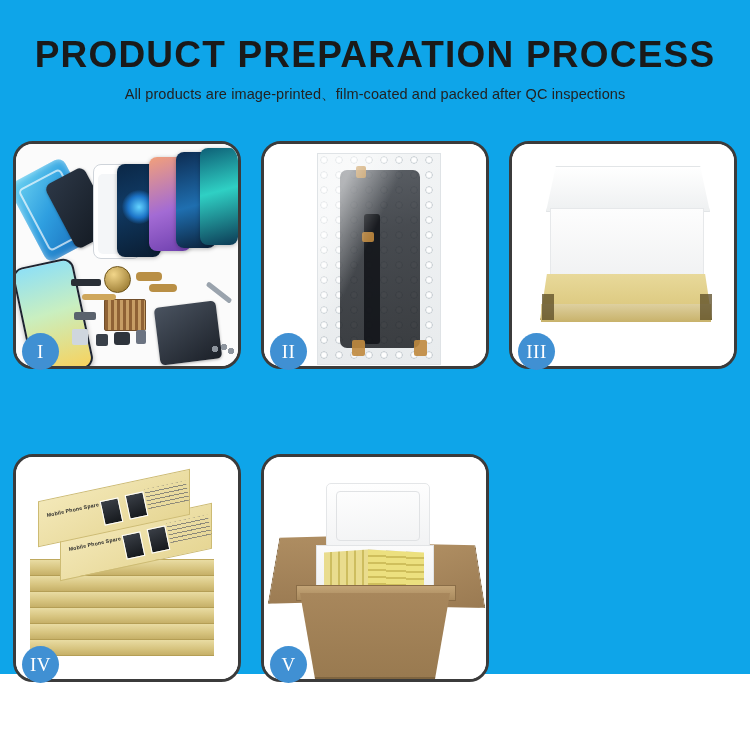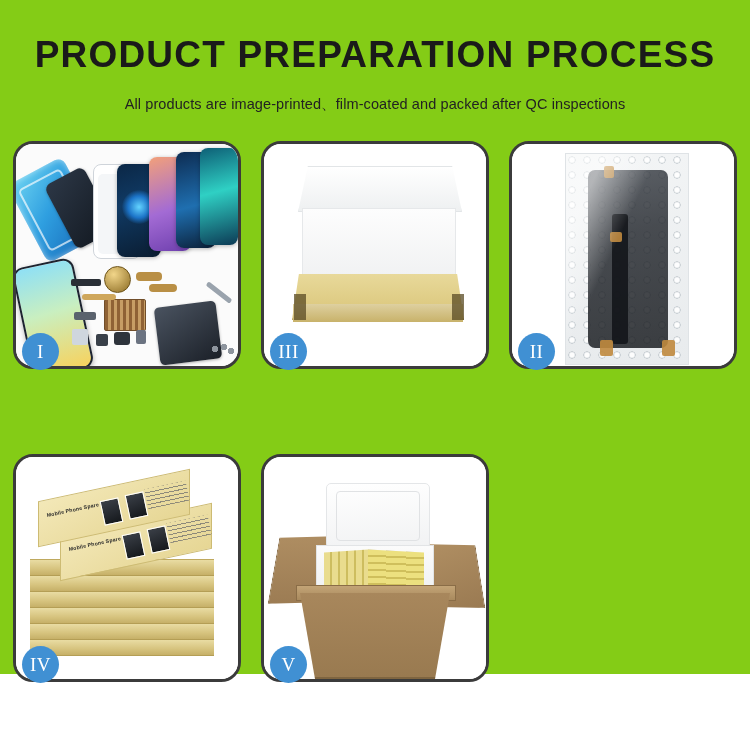--- a/index.html
+++ b/index.html
@@ -11,42 +11,42 @@
     width: 750px;
     height: 750px;
     overflow: hidden;
     font-family: "Liberation Sans", sans-serif;
     color: #111111;
   }
   .page {
     position: relative;
     width: 750px;
     height: 674px;
-    background: #84cc16;
+    background: #0ea5e9;
   }
 
   
   .header {
     position: absolute;
     left: 0;
     top: 36px;
     width: 750px;
     text-align: center;
   }
   .title {
     font-family: "Liberation Sans", sans-serif;
     font-size: 37px;
     font-weight: 700;
     letter-spacing: 1.2px;
     color: #1a1a1a;
     line-height: 1.05;
     white-space: nowrap;
   }
   .subtitle {
-    margin-top: 20px;
+    margin-top: 10px;
     font-family: "Liberation Sans", sans-serif;
     font-size: 14.5px;
     font-weight: 400;
     color: #222222;
     letter-spacing: 0.1px;
     white-space: nowrap;
   }
 
   
   .grid {
@@ -387,48 +387,48 @@
         <div class="bit b7"></div>
         <div class="bit b8"></div>
         <div class="bit b9"></div>
         <div class="tweez"></div>
         <div class="screws"></div>
       </div>
       <div class="badge">I</div>
     </div>
 
     <div class="panel">
-      <div class="panel-photo kraft-scene">
-        <div class="k-lid"></div>
-        <div class="k-foam"></div>
-        <div class="k-bubble"></div>
-        <div class="k-tray"></div>
-        <div class="k-tray-front"></div>
-        <div class="k-end k-end-l"></div>
-        <div class="k-end k-end-r"></div>
-      </div>
-      <div class="badge">III</div>
-    </div>
-
-    <div class="panel">
       <div class="panel-photo bubble-scene">
         <div class="bubble-bag">
           <div class="lcd-inner"></div>
           <div class="lcd-flex"></div>
           <div class="lcd-tab lcd-t1"></div>
           <div class="lcd-tab lcd-t2"></div>
           <div class="lcd-tab lcd-t3"></div>
           <div class="lcd-tab lcd-t4"></div>
           <div class="bubble-sheen"></div>
         </div>
       </div>
       <div class="badge">II</div>
     </div>
 
     <div class="panel">
+      <div class="panel-photo kraft-scene">
+        <div class="k-lid"></div>
+        <div class="k-foam"></div>
+        <div class="k-bubble"></div>
+        <div class="k-tray"></div>
+        <div class="k-tray-front"></div>
+        <div class="k-end k-end-l"></div>
+        <div class="k-end k-end-r"></div>
+      </div>
+      <div class="badge">III</div>
+    </div>
+
+    <div class="panel">
       <div class="panel-photo stack-scene">
 
         <div class="sedge" style="left:14px; top:182px; width:184px;"></div>
         <div class="sedge" style="left:14px; top:166px; width:184px;"></div>
         <div class="sedge" style="left:14px; top:150px; width:184px;"></div>
         <div class="sedge" style="left:14px; top:134px; width:184px;"></div>
         <div class="sedge" style="left:14px; top:118px; width:184px;"></div>
         <div class="sedge" style="left:14px; top:102px; width:184px;"></div>
 
         <div class="sbox-top" style="left:44px; top:62px;"></div>

